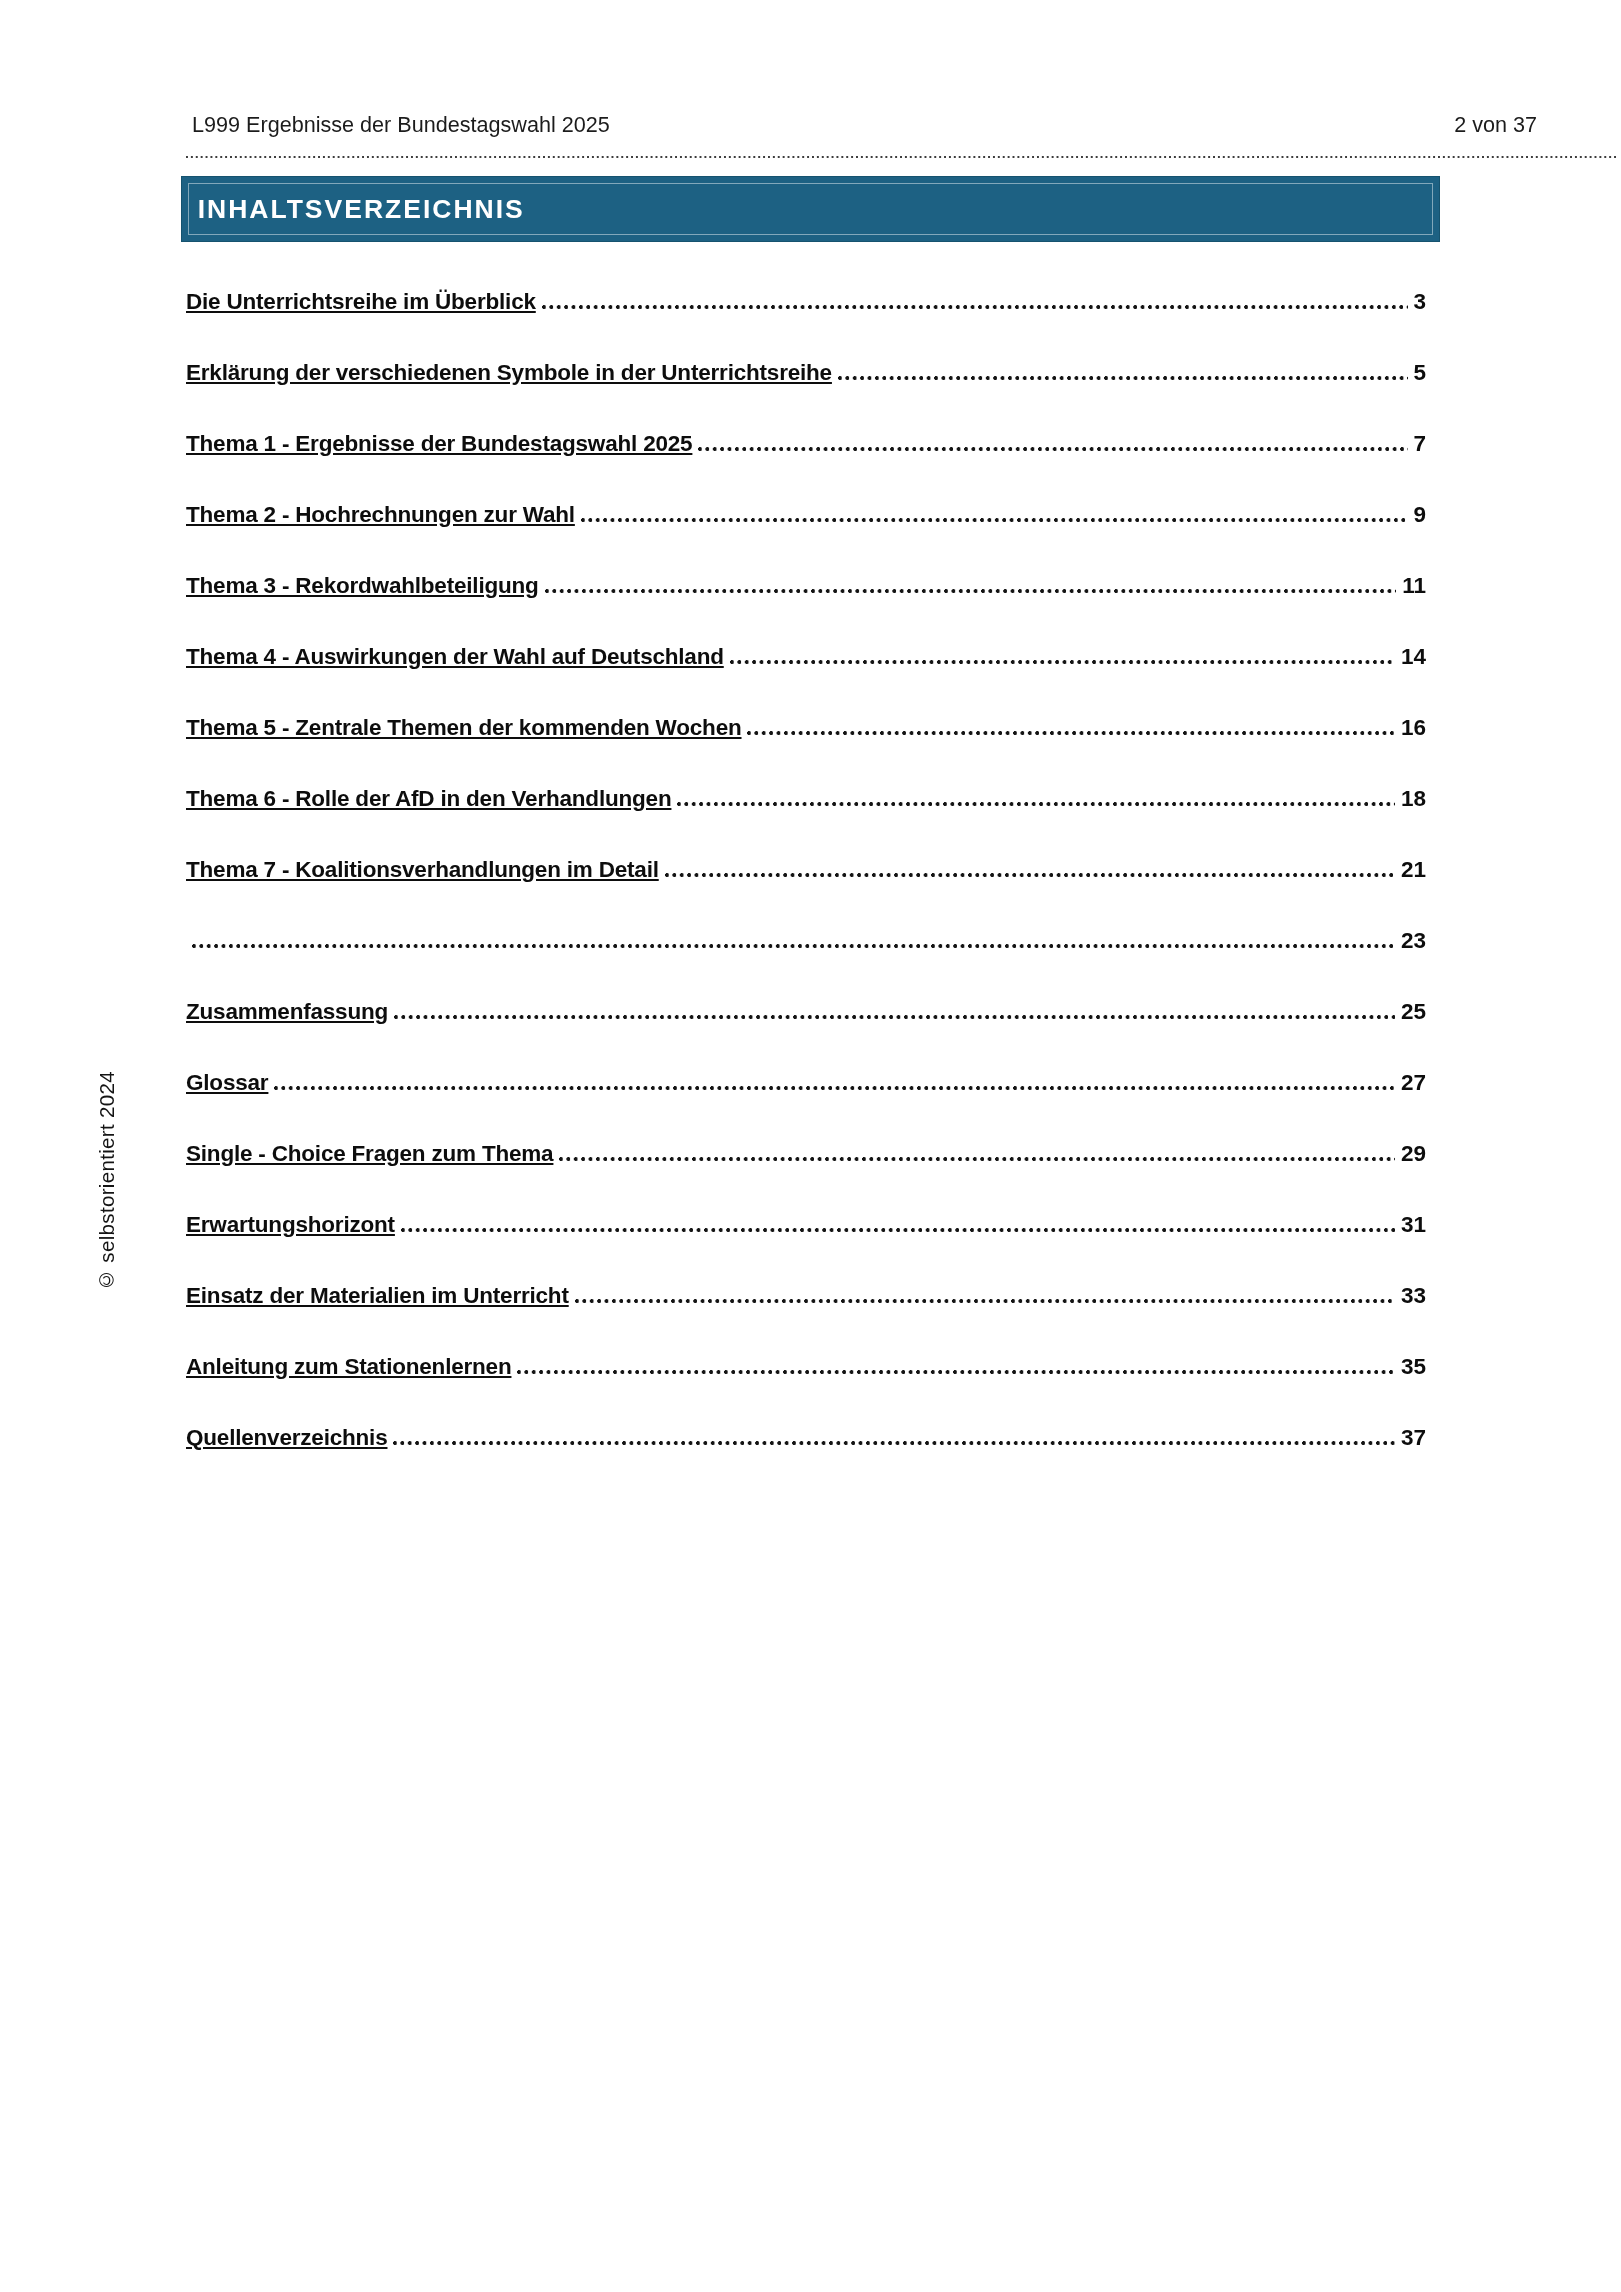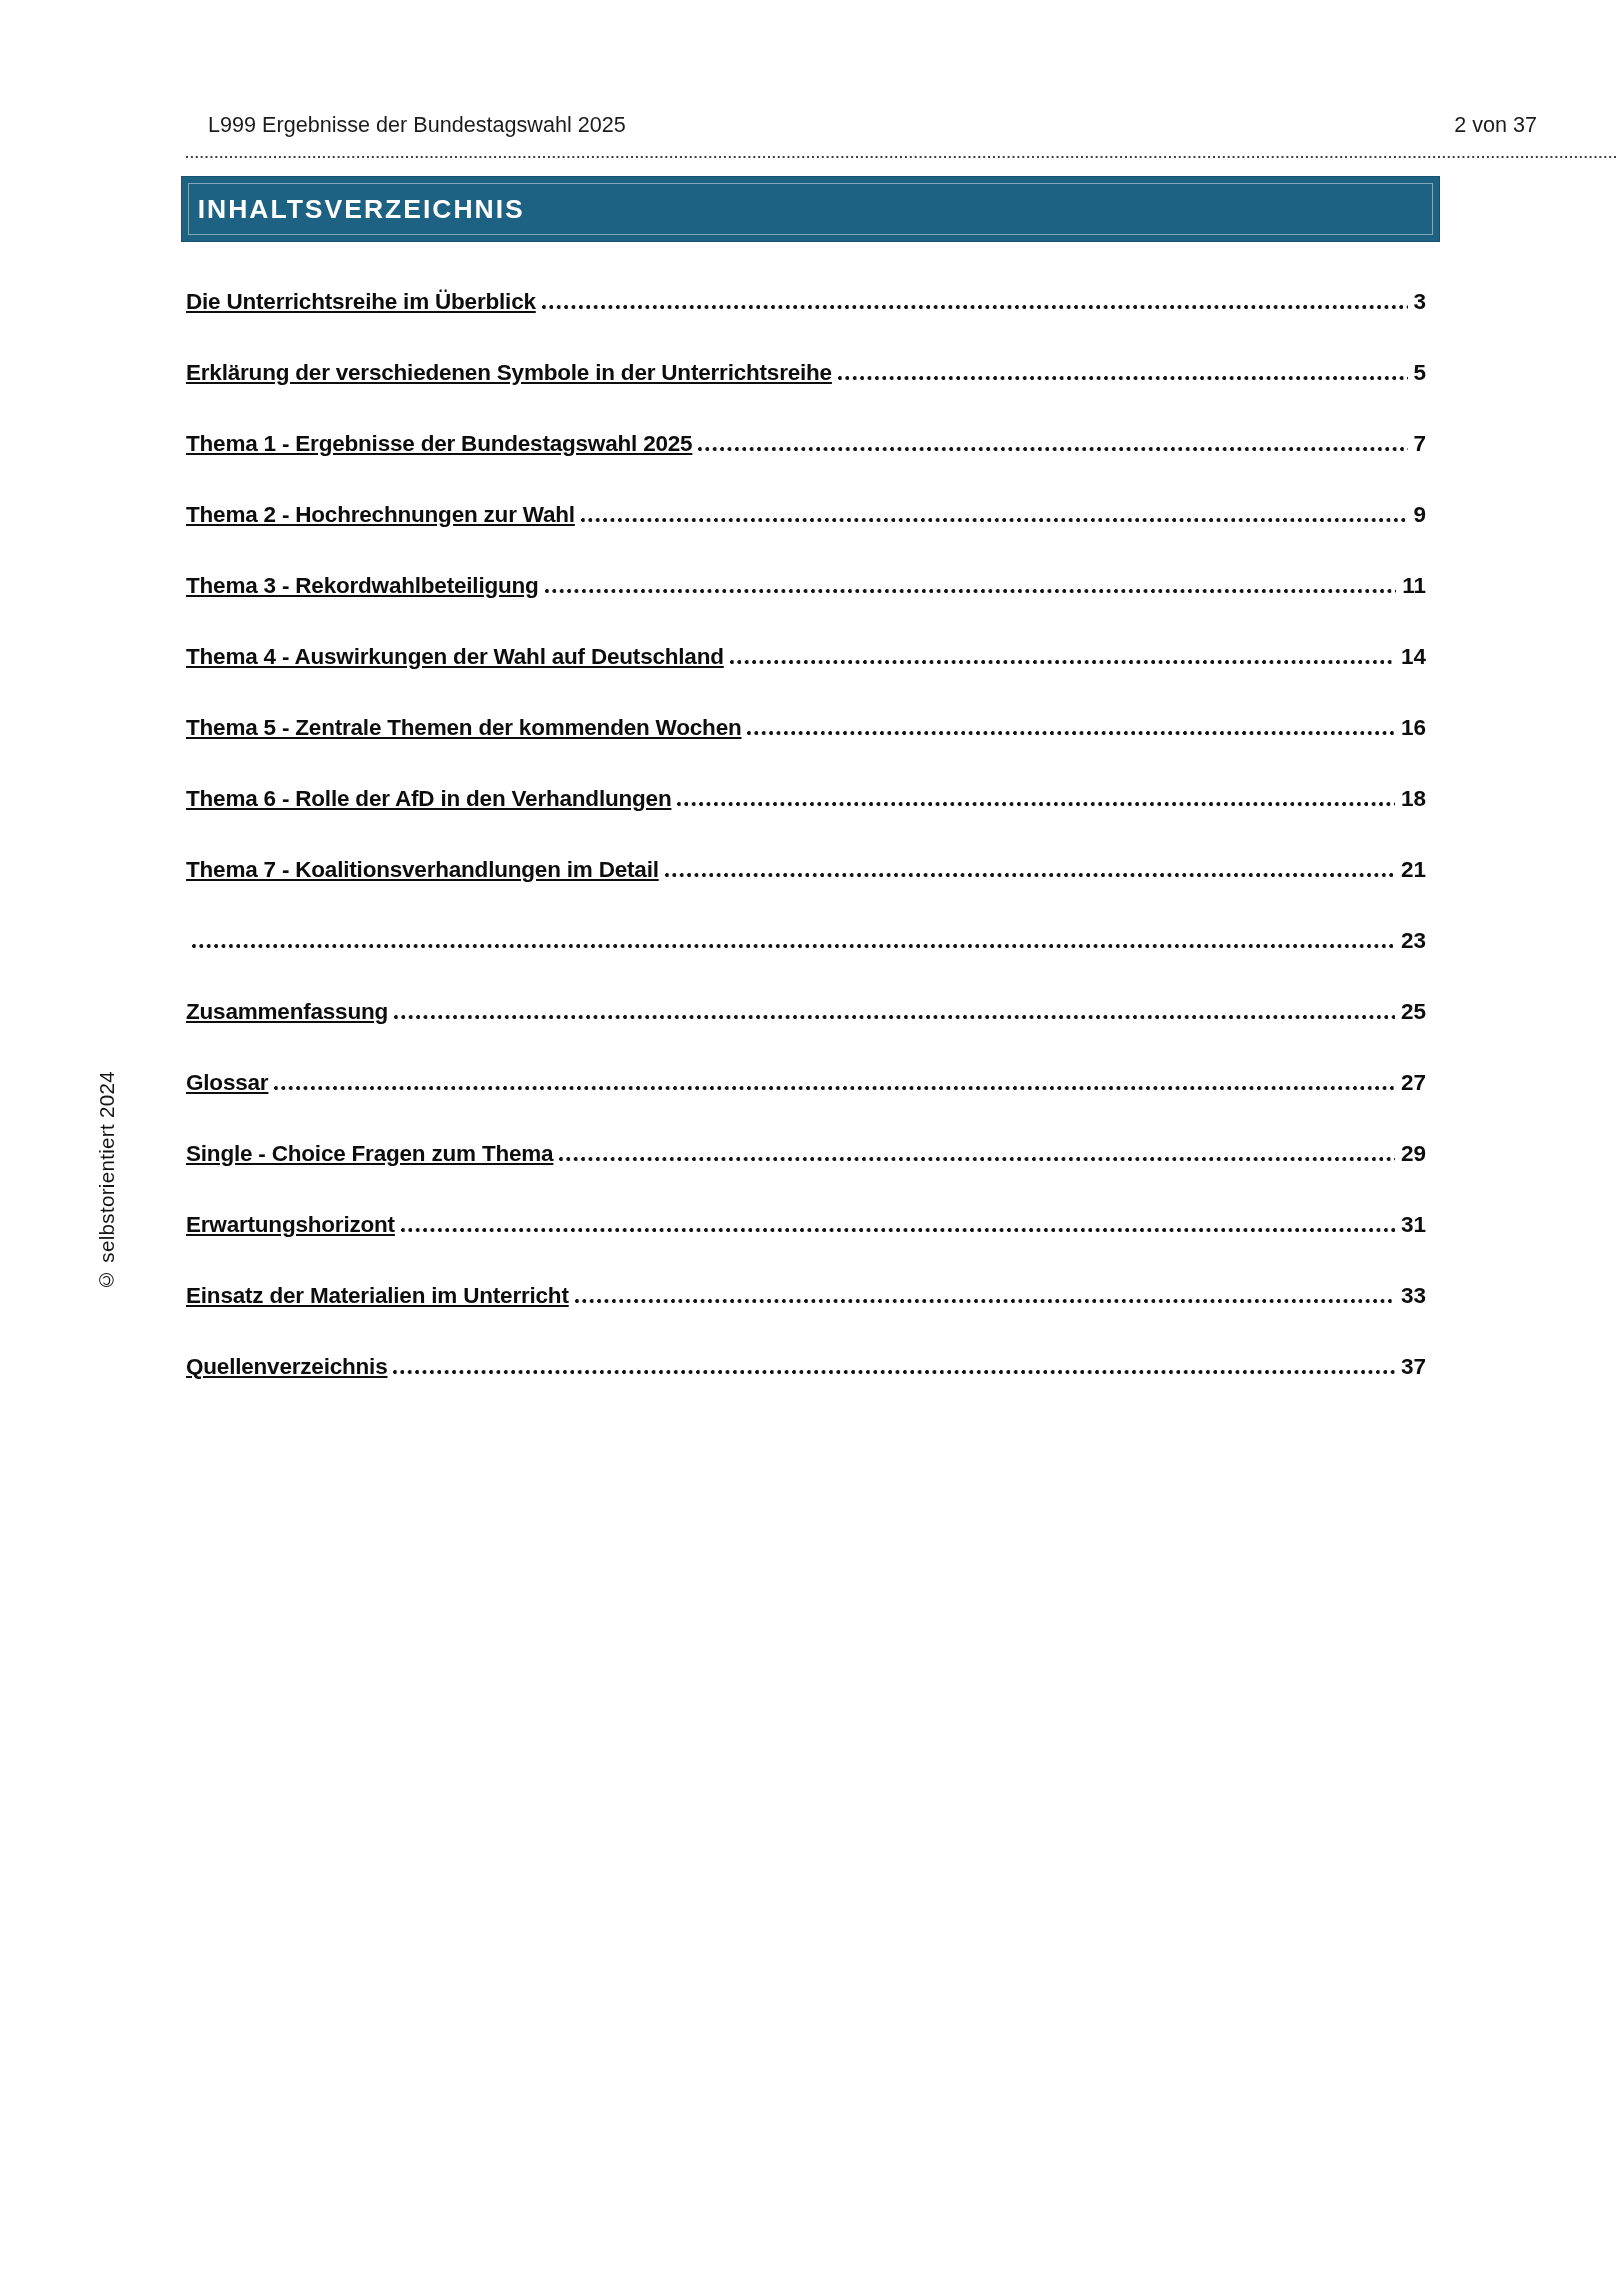--- a/index.html
+++ b/index.html
@@ -20,21 +20,20 @@
   .page-header {
     position: absolute;
     left: 192px;
     right: 84px;
     top: 112px;
     display: flex;
     justify-content: space-between;
     align-items: baseline;
     font-size: 21.6px;
     color: #1c1c1c;
-    margin-left: 16px;
   }
   .header-rule {
     position: absolute;
     left: 186px;
     right: 3.9px;
     top: 155px;
     height: 2.9px;
     background-image: repeating-linear-gradient(
       to right,
       #3c3c3c 0px, #3c3c3c 2px,
@@ -246,20 +245,27 @@
       </div>
       <div class="toc-row">
         <div class="toc-line">
           <span class="toc-label">Einsatz der Materialien im Unterricht</span>
           <span class="toc-dots"></span>
           <span class="toc-page">33</span>
         </div>
       </div>
       <div class="toc-row">
         <div class="toc-line">
+          <span class="toc-label">Anleitung zum Stationenlernen</span>
+          <span class="toc-dots"></span>
+          <span class="toc-page">35</span>
+        </div>
+      </div>
+      <div class="toc-row">
+        <div class="toc-line">
           <span class="toc-label">Quellenverzeichnis</span>
           <span class="toc-dots"></span>
           <span class="toc-page">37</span>
         </div>
       </div>
     </div>
 
   <div class="copyright">© selbstorientiert 2024</div>
 
 </div>

